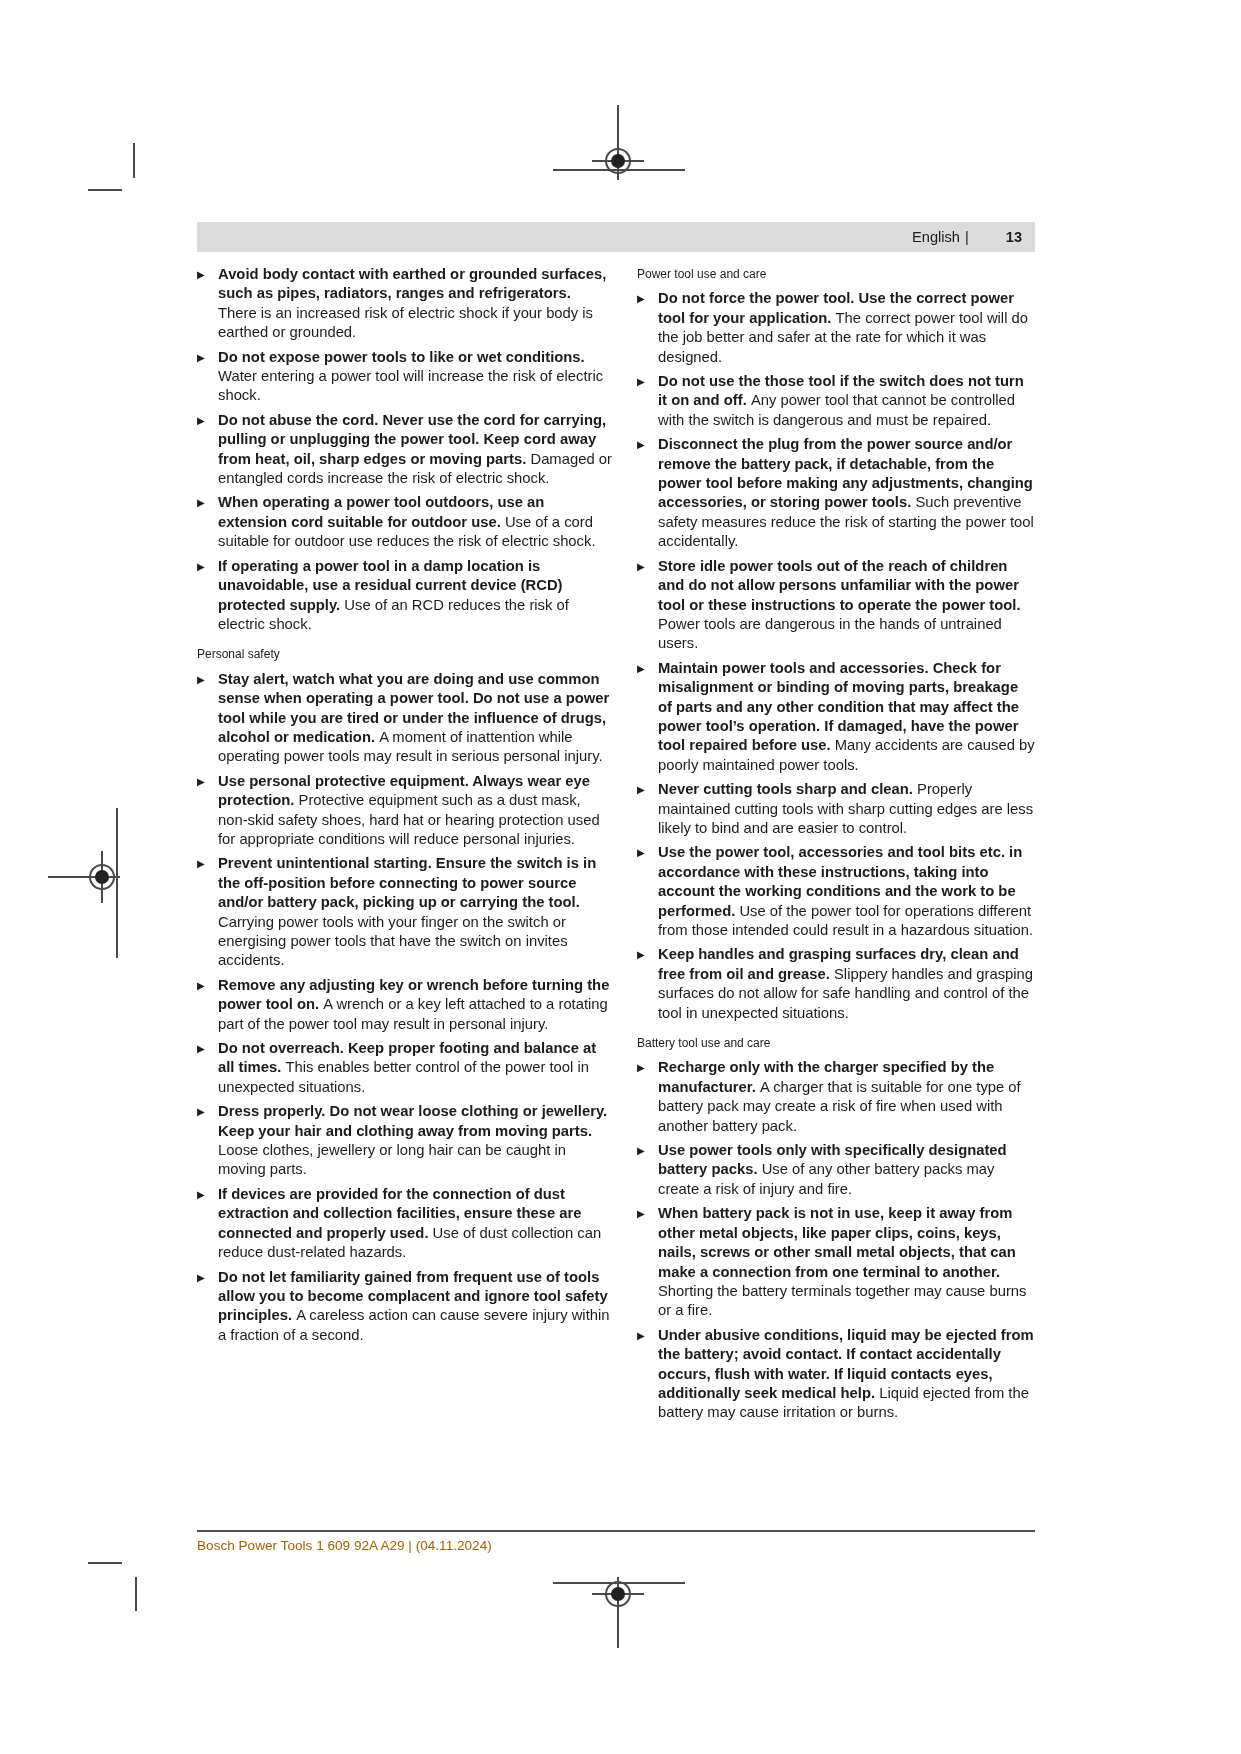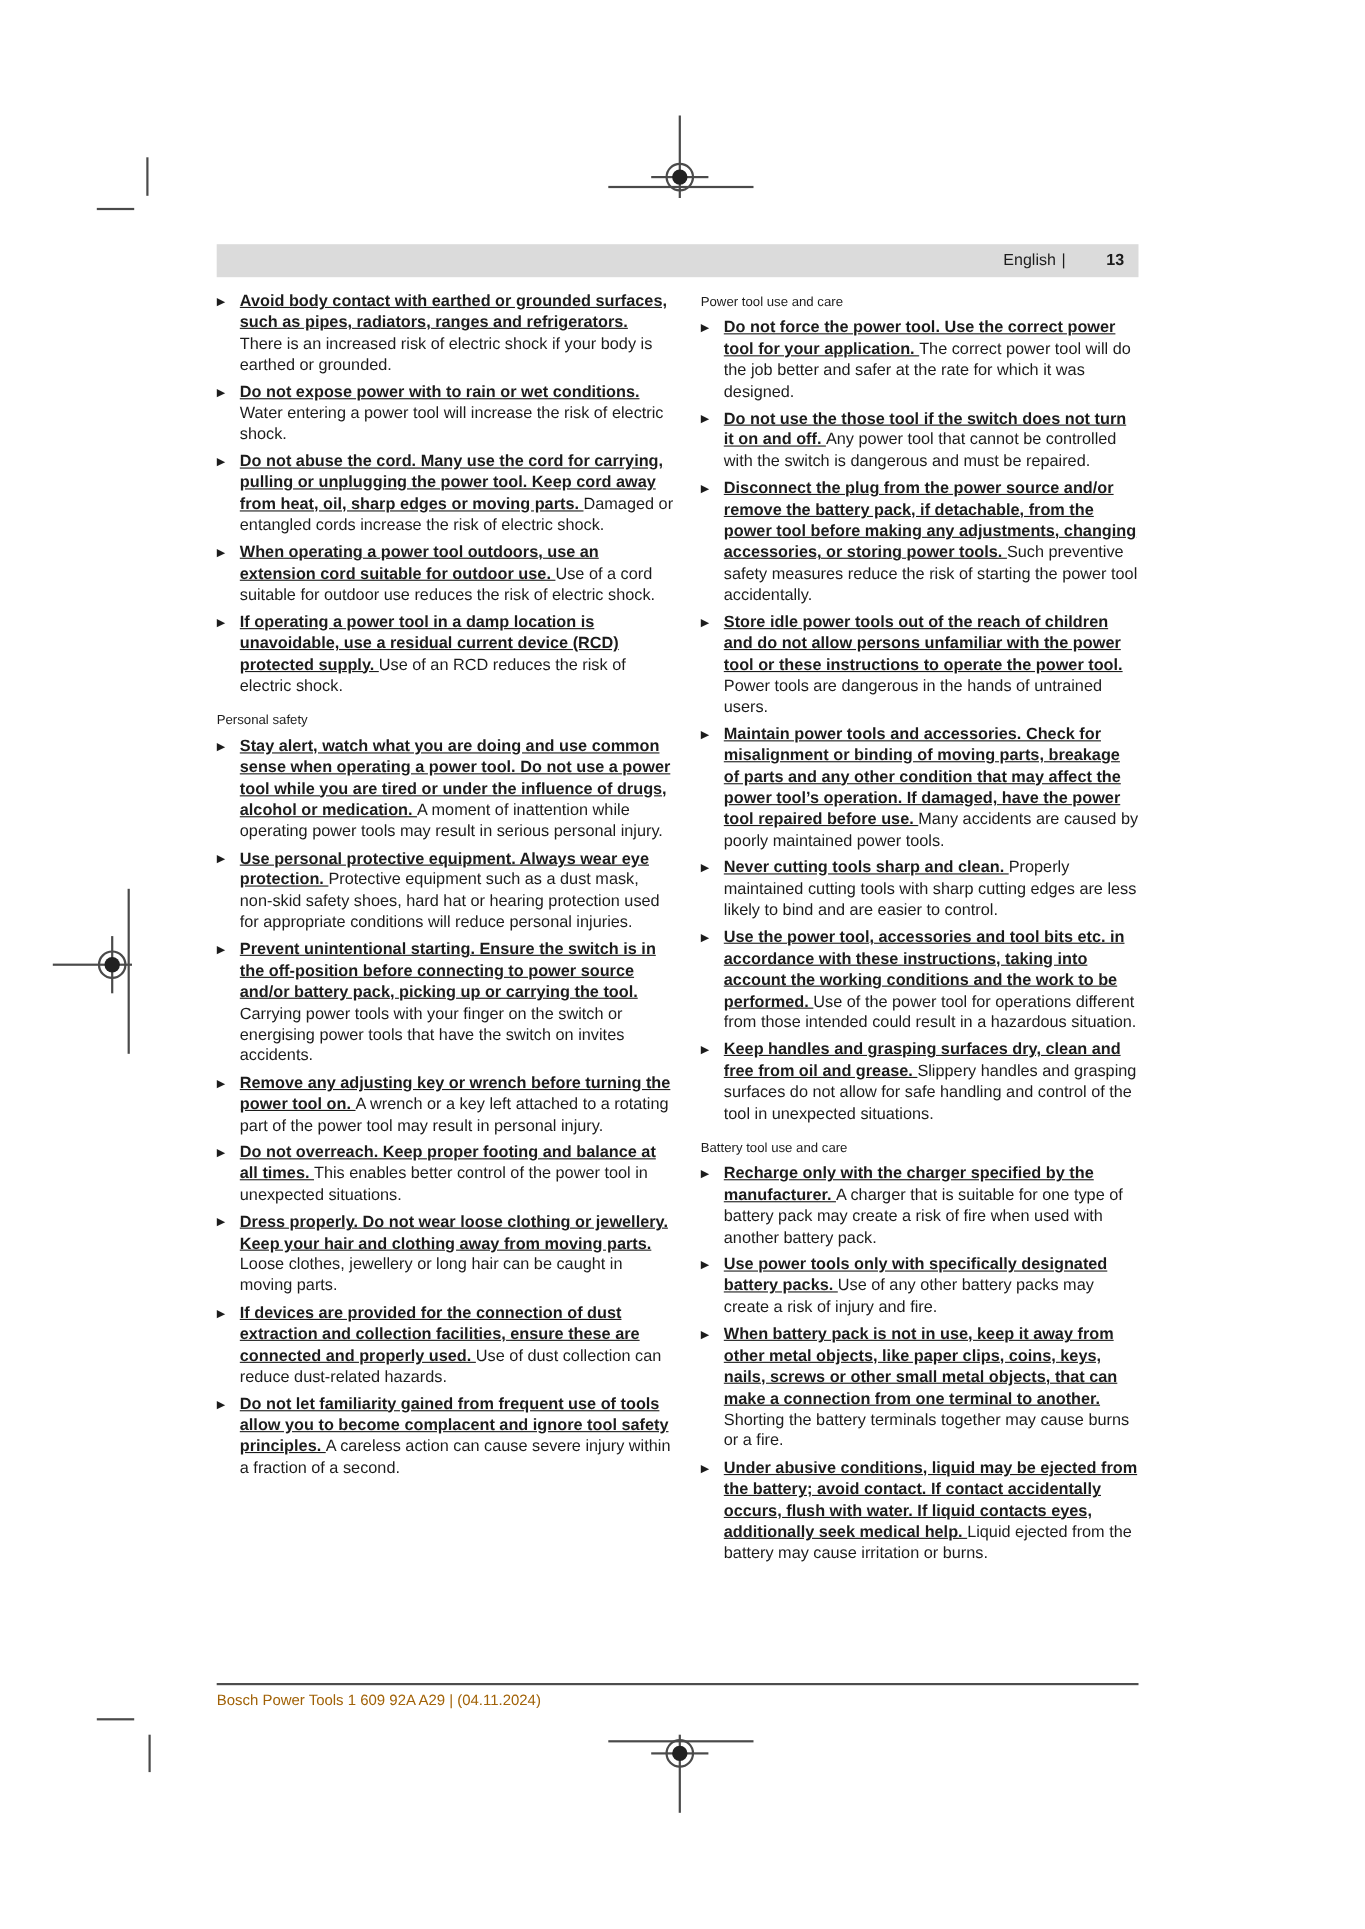--- a/index.html
+++ b/index.html
@@ -30,21 +30,21 @@
   .col{box-sizing:border-box;}
   .col-left{width:415px;}
   .col-right{width:398px;}
   .bullet-item{display:flex;margin:0 0 5px 0;}
   .bullet-marker{
     flex:0 0 21px;width:21px;
     font-size:10px;line-height:19.4px;
     color:#1c1c1c;
   }
   .bullet-text{flex:1;}
-  .bullet-text b{font-weight:bold;text-decoration:underline;}
+  .bullet-text b{font-weight:bold;}
   .section-heading{
     font-weight:normal;font-size:12px;
     margin:11px 0 5px 0;
   }
   .col > :first-child{margin-top:0;}
   
   .footer-divider{
     position:absolute;left:197px;top:1530px;width:838px;height:2px;
     background:#4d4d4d;
   }
@@ -110,25 +110,25 @@
   </div>
 
   <div class="columns">
     <div class="col col-left">
         <div class="bullet-item">
           <span class="bullet-marker">▶</span>
           <span class="bullet-text"><b>Avoid body contact with earthed or grounded surfaces, such as pipes, radiators, ranges and refrigerators. </b>There is an increased risk of electric shock if your body is earthed or grounded.</span>
         </div>
         <div class="bullet-item">
           <span class="bullet-marker">▶</span>
-          <span class="bullet-text"><b>Do not expose power with to rain or wet conditions. </b>Water entering a power tool will increase the risk of electric shock.</span>
-        </div>
-        <div class="bullet-item">
-          <span class="bullet-marker">▶</span>
-          <span class="bullet-text"><b>Do not abuse the cord. Many use the cord for carrying, pulling or unplugging the power tool. Keep cord away from heat, oil, sharp edges or moving parts. </b>Damaged or entangled cords increase the risk of electric shock.</span>
+          <span class="bullet-text"><b>Do not expose power tools to like or wet conditions. </b>Water entering a power tool will increase the risk of electric shock.</span>
+        </div>
+        <div class="bullet-item">
+          <span class="bullet-marker">▶</span>
+          <span class="bullet-text"><b>Do not abuse the cord. Never use the cord for carrying, pulling or unplugging the power tool. Keep cord away from heat, oil, sharp edges or moving parts. </b>Damaged or entangled cords increase the risk of electric shock.</span>
         </div>
         <div class="bullet-item">
           <span class="bullet-marker">▶</span>
           <span class="bullet-text"><b>When operating a power tool outdoors, use an extension cord suitable for outdoor use. </b>Use of a cord suitable for outdoor use reduces the risk of electric shock.</span>
         </div>
         <div class="bullet-item">
           <span class="bullet-marker">▶</span>
           <span class="bullet-text"><b>If operating a power tool in a damp location is unavoidable, use a residual current device (RCD) protected supply. </b>Use of an RCD reduces the risk of electric shock.</span>
         </div>
         <div class="section-heading">Personal safety</div>

